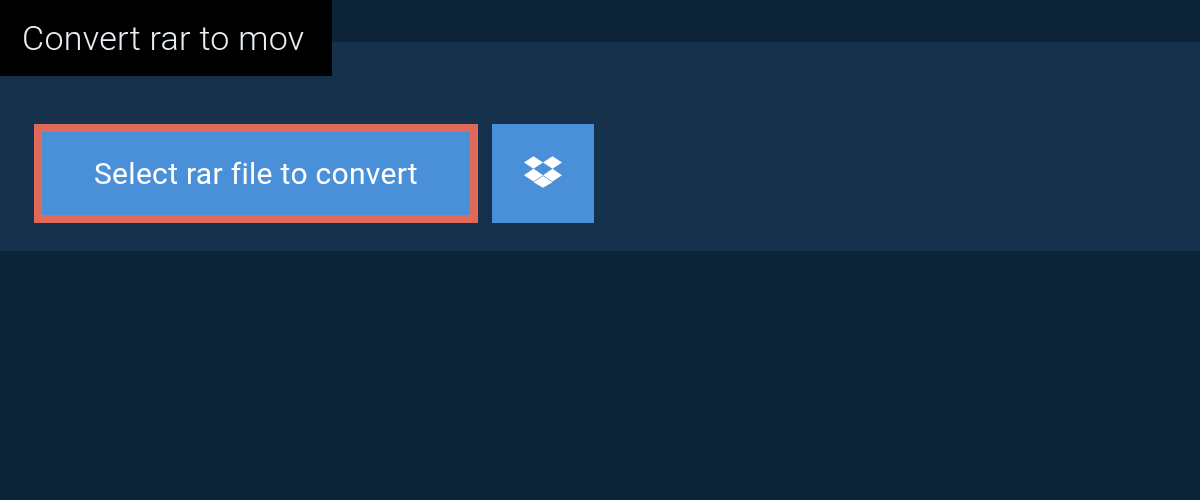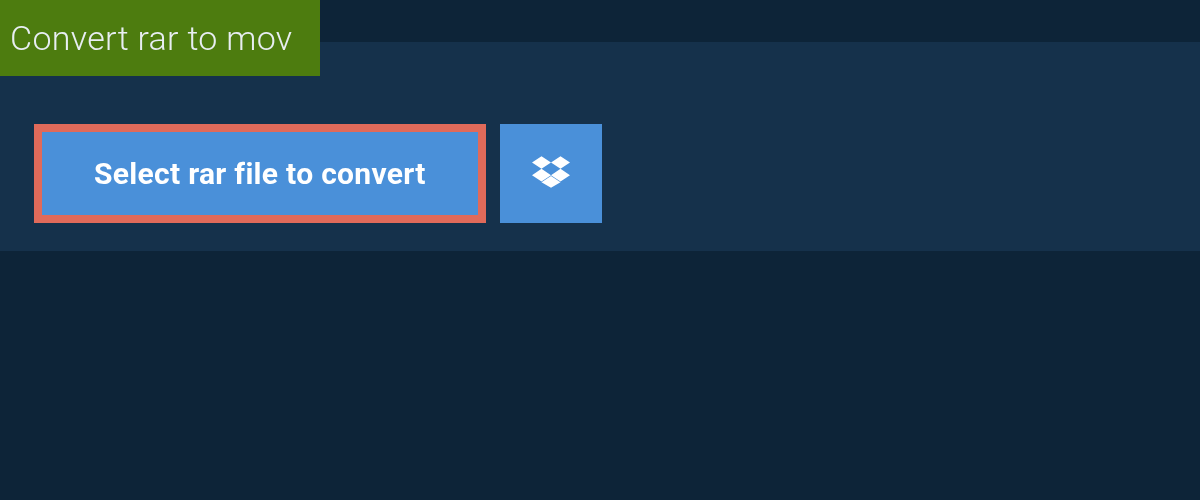--- a/index.html
+++ b/index.html
@@ -16,43 +16,43 @@
       overflow: hidden;
     }
     .panel {
       background: #15314b;
       margin-top: 42px;
       margin-left: 0;
       width: 100%;
       padding-bottom: 28px;
     }
     .tab {
-      background: #4d7c0f;
+      background: #000000;
       display: inline-block;
-      padding: 18px 28px 18px 10px;
+      padding: 18px 28px 18px 22px;
       color: #e8eef3;
       font-size: 34px;
       font-weight: 300;
       letter-spacing: 0.3px;
       position: relative;
       top: -42px;
       margin-bottom: -42px;
     }
     .button-row {
       display: flex;
       align-items: stretch;
       padding: 28px 0 0 34px;
       gap: 14px;
     }
     .select-btn {
       background: #4a90d9;
       border: 8px solid #e06a5a;
       color: #ffffff;
       font-size: 30px;
-      font-weight: 700;
+      font-weight: 400;
       padding: 24px 52px;
       cursor: pointer;
       letter-spacing: 0.3px;
       display: flex;
       align-items: center;
       justify-content: center;
     }
     .dropbox-btn {
       background: #4a90d9;
       width: 102px;

